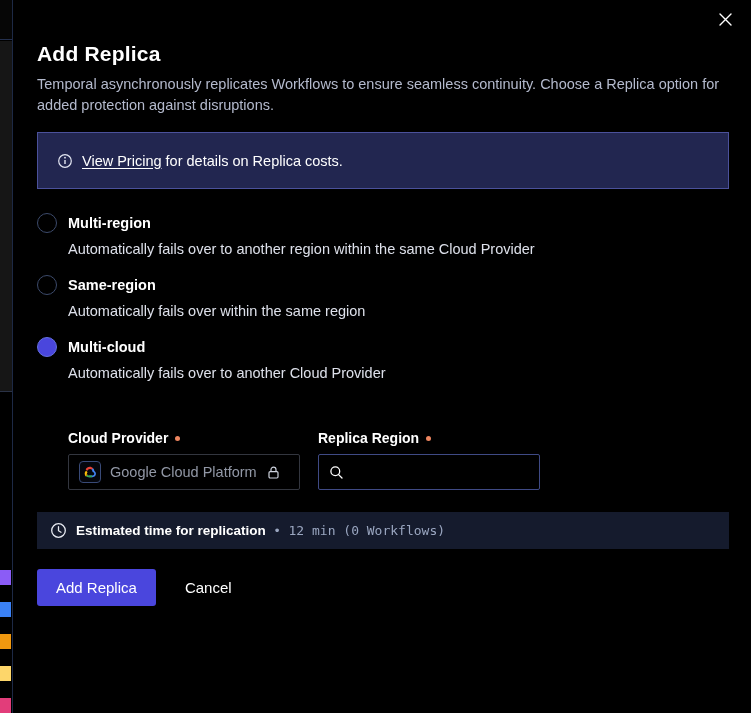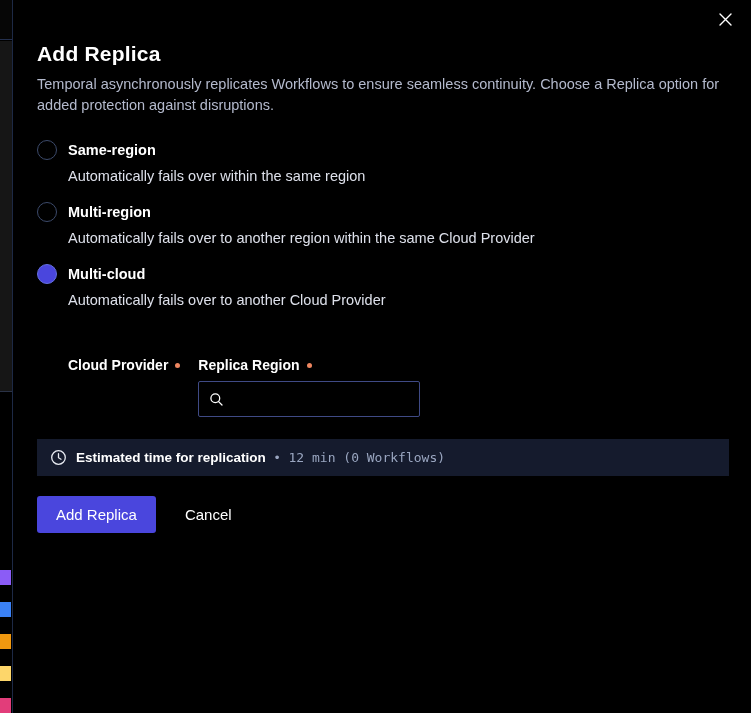--- a/index.html
+++ b/index.html
@@ -96,52 +96,79 @@
       <span>
         <svg width="15" height="15" viewBox="0 0 15 15">
             <path d="M2 2 L13 13 M13 2 L2 13" stroke="#fff" stroke-width="1.4" fill="none" stroke-linecap="round"></path>
           </svg>
       </span>
     </button>
 
     <h1 class="title">Add Replica</h1>
     <p class="desc">Temporal asynchronously replicates Workflows to ensure seamless continuity. Choose a Replica option for added protection against disruptions.</p>
 
+    <div class="pricing-banner">
+      <span>
+        <svg width="16" height="16" viewBox="0 0 16 16">
+          <circle cx="8" cy="8" r="6.3" stroke="#e3e6f2" stroke-width="1.2" fill="none"></circle>
+          <line x1="8" y1="7" x2="8" y2="11" stroke="#e3e6f2" stroke-width="1.4"></line>
+          <circle cx="8" cy="4.7" r="0.9" fill="#e3e6f2"></circle>
+        </svg>
+      </span>
+      <span><a>View Pricing</a><span> for details on Replica costs.</span></span>
+    </div>
 
     <div class="options">
+
+      <div class="option">
+        <div class="option-head">
+          <span class="radio"></span>
+          <span class="option-label">Multi-region</span>
+        </div>
+        <div class="option-desc">Automatically fails over to another region within the same Cloud Provider</div>
+      </div>
 
       <div class="option">
         <div class="option-head">
           <span class="radio"></span>
           <span class="option-label">Same-region</span>
         </div>
         <div class="option-desc">Automatically fails over within the same region</div>
       </div>
 
       <div class="option">
         <div class="option-head">
-          <span class="radio"></span>
-          <span class="option-label">Multi-region</span>
-        </div>
-        <div class="option-desc">Automatically fails over to another region within the same Cloud Provider</div>
-      </div>
-
-      <div class="option">
-        <div class="option-head">
           <span class="radio selected"></span>
           <span class="option-label">Multi-cloud</span>
         </div>
         <div class="option-desc">Automatically fails over to another Cloud Provider</div>
 
         <div class="form-row">
 
           <div>
             <div class="field-label">
               <span>Cloud Provider</span>
               <span class="req-dot"></span>
+            </div>
+            <div class="input-box provider-box">
+              <span class="gcp-chip">
+                <svg width="14" height="12" viewBox="0 0 24 19">
+                  <path fill="#EA4335" d="M15.6 5.2l2.1-2.1C15.9 1.2 13.6.3 11.9.3 8.6.3 5.8 2.2 4.6 5l2.6 2.6.2-.1c.6-1.9 2.4-3.3 4.5-3.3 1.4 0 2.7.6 3.7 1.6z"></path>
+                  <path fill="#4285F4" d="M19.6 7.3c-.4-1.6-1.3-3-2.5-4.1l-2.3 2.3c1 .9 1.6 2.1 1.6 3.5v.6c1.6 0 2.9 1.3 2.9 2.9s-1.3 2.9-2.9 2.9h-5.8l-.6 2.9h6.4c3.2 0 5.8-2.6 5.8-5.8 0-2.4-1.5-4.5-3.6-5.2z"></path>
+                  <path fill="#34A853" d="M9.6 18.3h5.8l.6-2.9H9.6c-.9 0-1.7-.4-2.2-1.1l-2.3 2.3c1.1 1.1 2.7 1.7 4.5 1.7z"></path>
+                  <path fill="#FBBC05" d="M9.6 15.4c-1.6 0-2.9-1.3-2.9-2.9 0-1 .5-1.9 1.3-2.4L5.4 7.5C3.9 8.6 2.9 10.4 2.9 12.5c0 1.8.7 3.4 1.9 4.5l2.3-2.3c-.7-.5-1.1-1.3-1.1-2.2z"></path>
+                </svg>
+              </span>
+              <span class="provider-text">Google Cloud Platform</span>
+              <span>
+                <svg width="15" height="15" viewBox="0 0 15 15">
+                  <rect x="3" y="6.6" width="9" height="6.4" rx="1.2" stroke="#cdd2dd" stroke-width="1.2" fill="none"></rect>
+                  <path d="M5 6.6V4.6a2.5 2.5 0 0 1 5 0v2" stroke="#cdd2dd" stroke-width="1.2" fill="none"></path>
+                </svg>
+              </span>
             </div>
           </div>
 
           <div>
             <div class="field-label">
               <span>Replica Region</span>
               <span class="req-dot"></span>
             </div>
             <div class="input-box region-box">
               <span>

